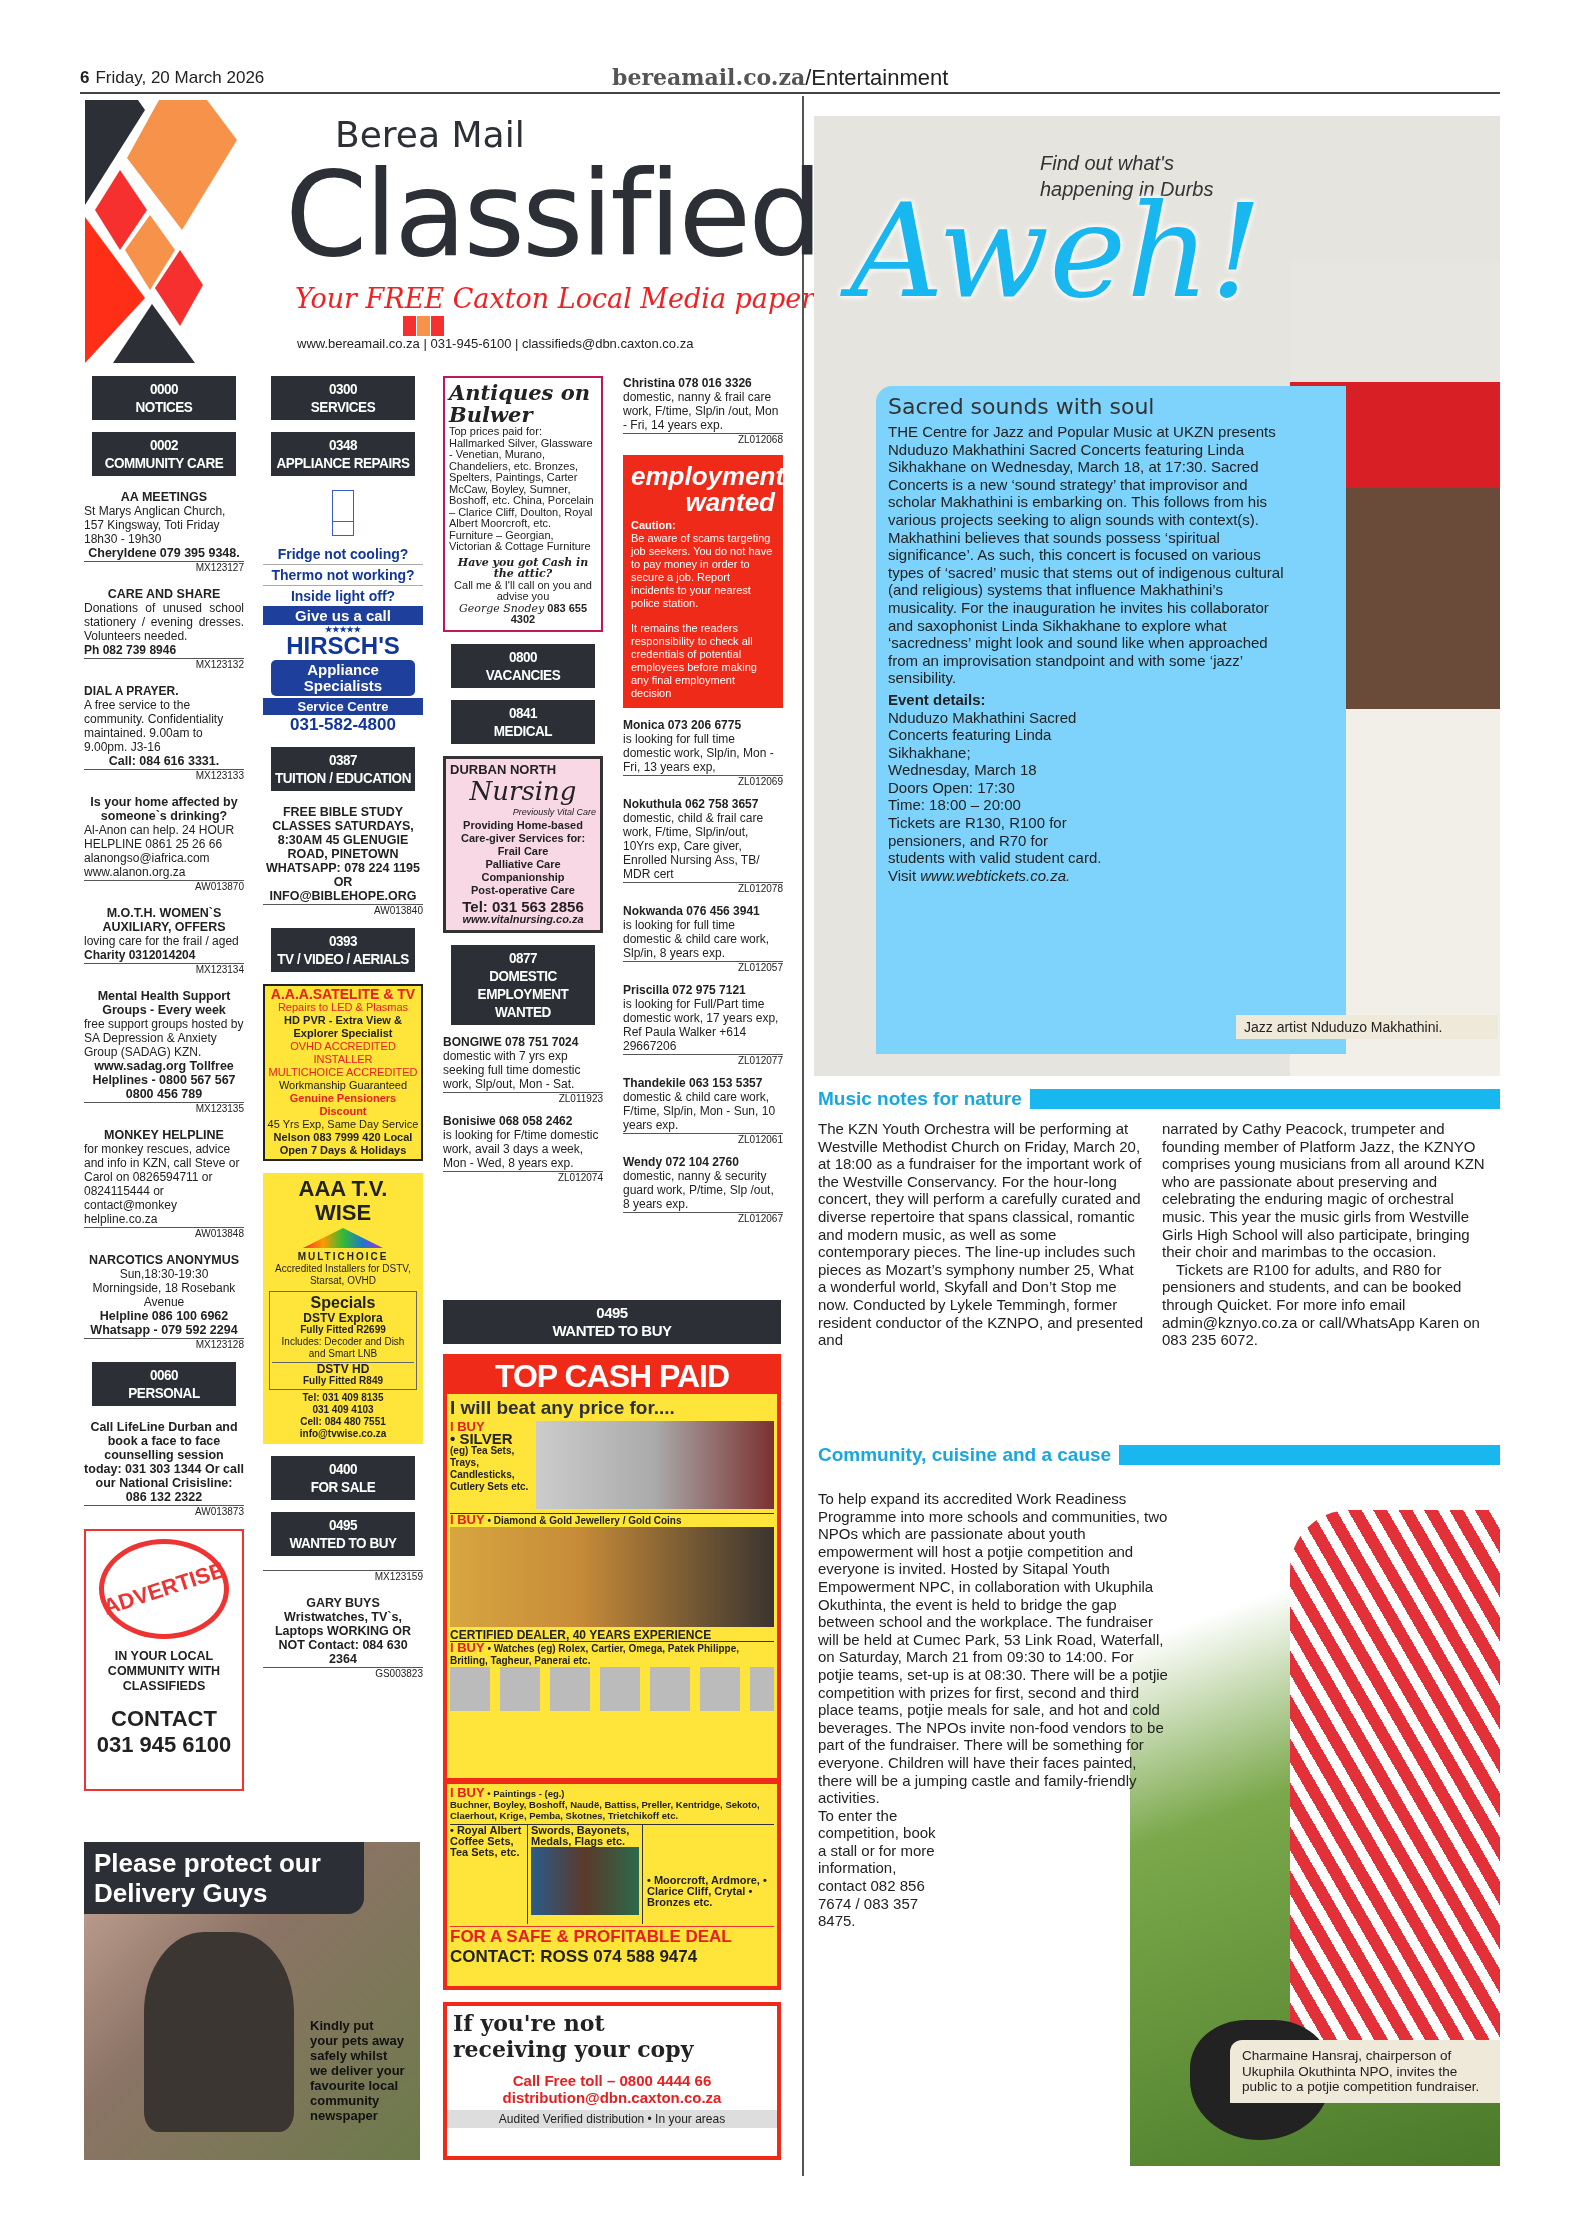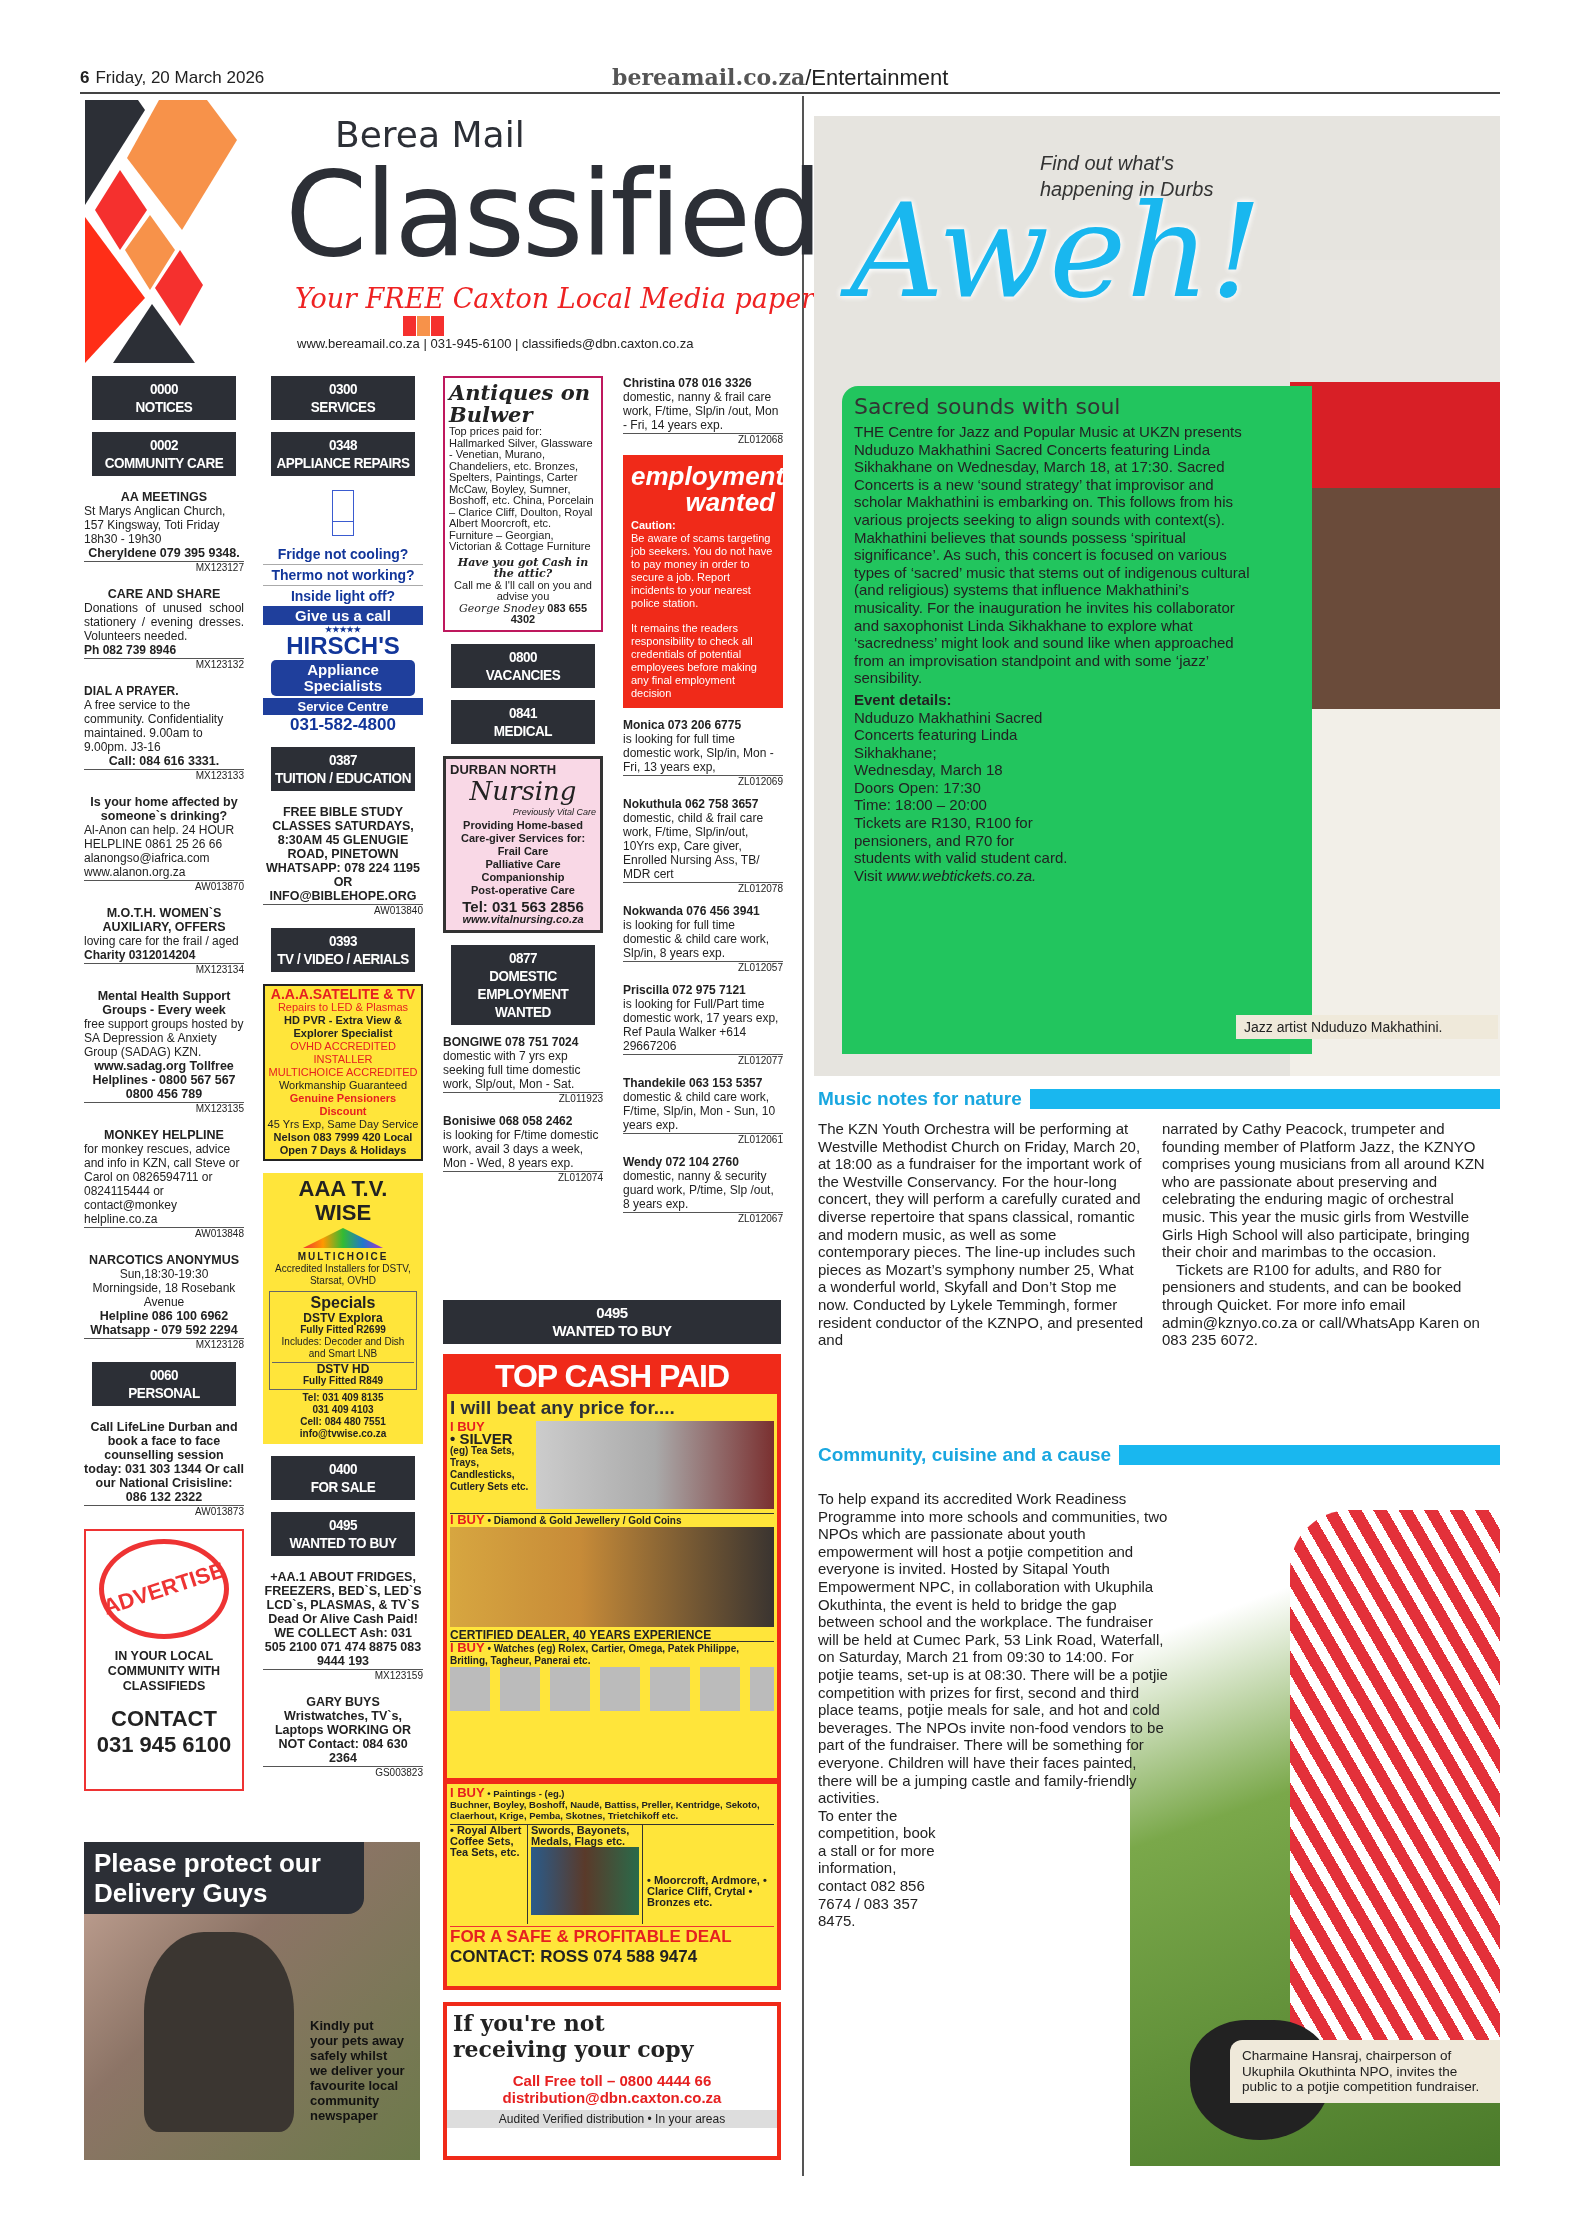--- a/index.html
+++ b/index.html
@@ -38,21 +38,21 @@
 .nursing{background:#f9d8e6;border:3px solid #333;padding:4px;text-align:center;font-size:11px;line-height:13px;font-weight:bold}
 .empw{background:#f02a19;color:#fff;padding:8px;font-size:11px;line-height:13px}
 .empw h3{text-align:right;font-size:26px;line-height:26px;font-style:italic;font-weight:bold}
 
 .topcash{background:#f02a19;padding:4px}
 .tcinner{background:#ffe53a;padding:3px}
 .tch{color:#fff;font-size:32px;font-weight:bold;text-align:center;letter-spacing:-1px;line-height:36px}
 .imgbox{background:#888}
 
 .aweh{left:814px;top:116px;width:686px;height:960px;background:#e6e4df}
-.sacredbox{left:842px;top:386px;width:470px;height:668px;background:#22c55e;border-radius:16px 0 0 0}
+.sacredbox{left:876px;top:386px;width:470px;height:668px;background:#7dd3fc;border-radius:16px 0 0 0}
 .h2sacred{font-family:"DejaVu Sans",sans-serif;font-size:22px;color:#333}
 .body{font-size:15px;line-height:17.6px;color:#222}
 .secthead{color:#19a7e0;font-weight:bold;font-size:19px}
 .bluerule{background:#19b7ef;height:20px}
 </style>
 </head>
 <body>
 
 <div class="abs topbar"></div>
 <div class="abs pagenum"><b>6</b><span>Friday, 20 March 2026</span></div>
@@ -223,21 +223,20 @@
   </div>
   <div class="cat" style="margin-top:12px">
       <div>0400</div>
       <div>FOR SALE</div>
     </div>
   <div class="cat" style="margin-top:12px">
       <div>0495</div>
       <div>WANTED TO BUY</div>
     </div>
   <div class="ad">
-      <div class="t">+AA.1 ABOUT FRIDGES, FREEZERS, BED`S, LED`S LCD`s, PLASMAS, &amp; TV`S Dead Or Alive Cash Paid! WE COLLECT Ash: 031 505 2100 071 474 8875 083 9444 193</div>
       <div class="ref">MX123159</div>
     </div>
   <div class="ad">
       <div class="t">GARY BUYS Wristwatches, TV`s, Laptops WORKING OR NOT Contact: 084 630 2364</div>
       <div class="ref">GS003823</div>
     </div>
 </div>
 
 <div class="abs" style="left:84px;top:1842px;width:336px;height:318px;background:linear-gradient(135deg,#c9a899,#8c7466 40%,#6c7a4a);overflow:hidden">
   <div style="position:absolute;left:60px;top:90px;width:150px;height:200px;background:#3b3631;border-radius:40% 40% 10% 10%"></div>

